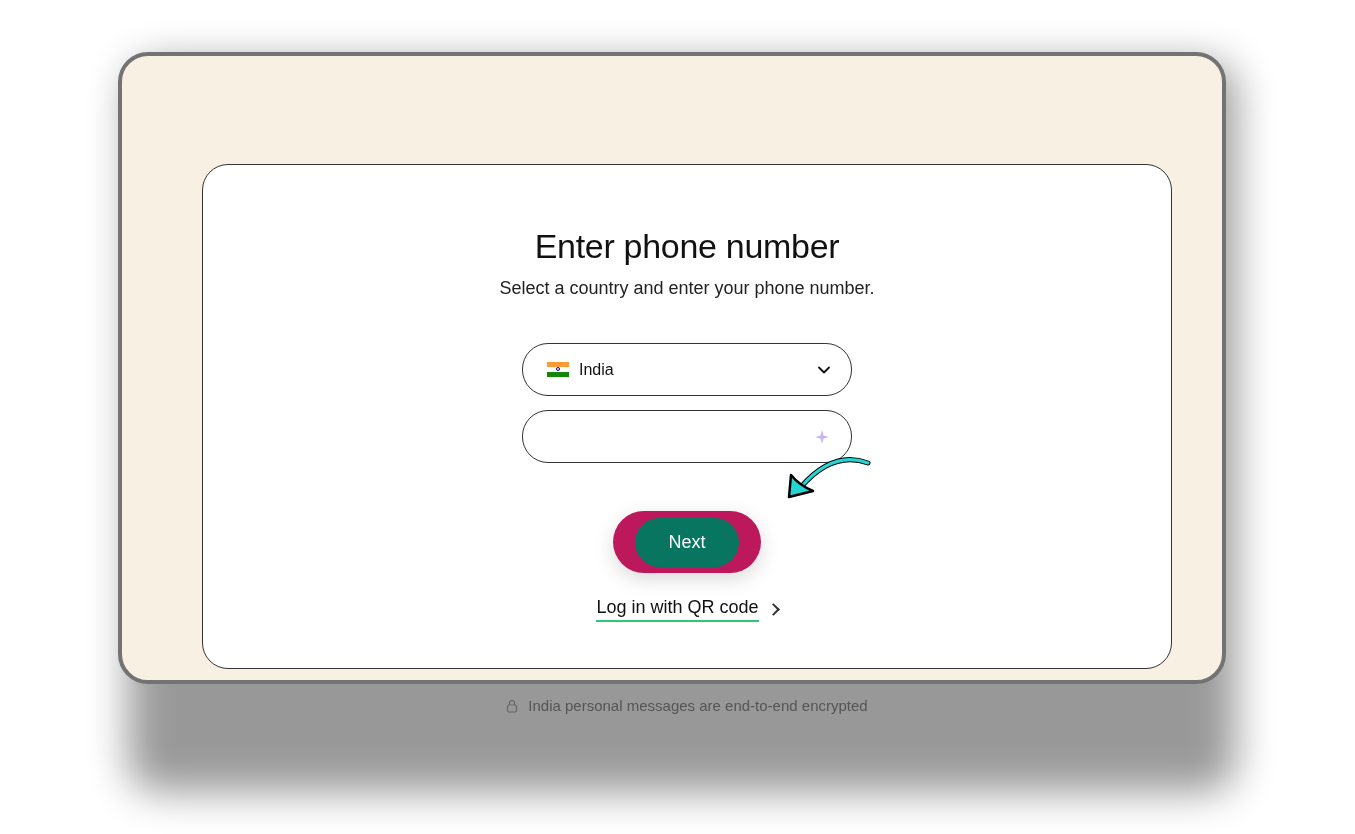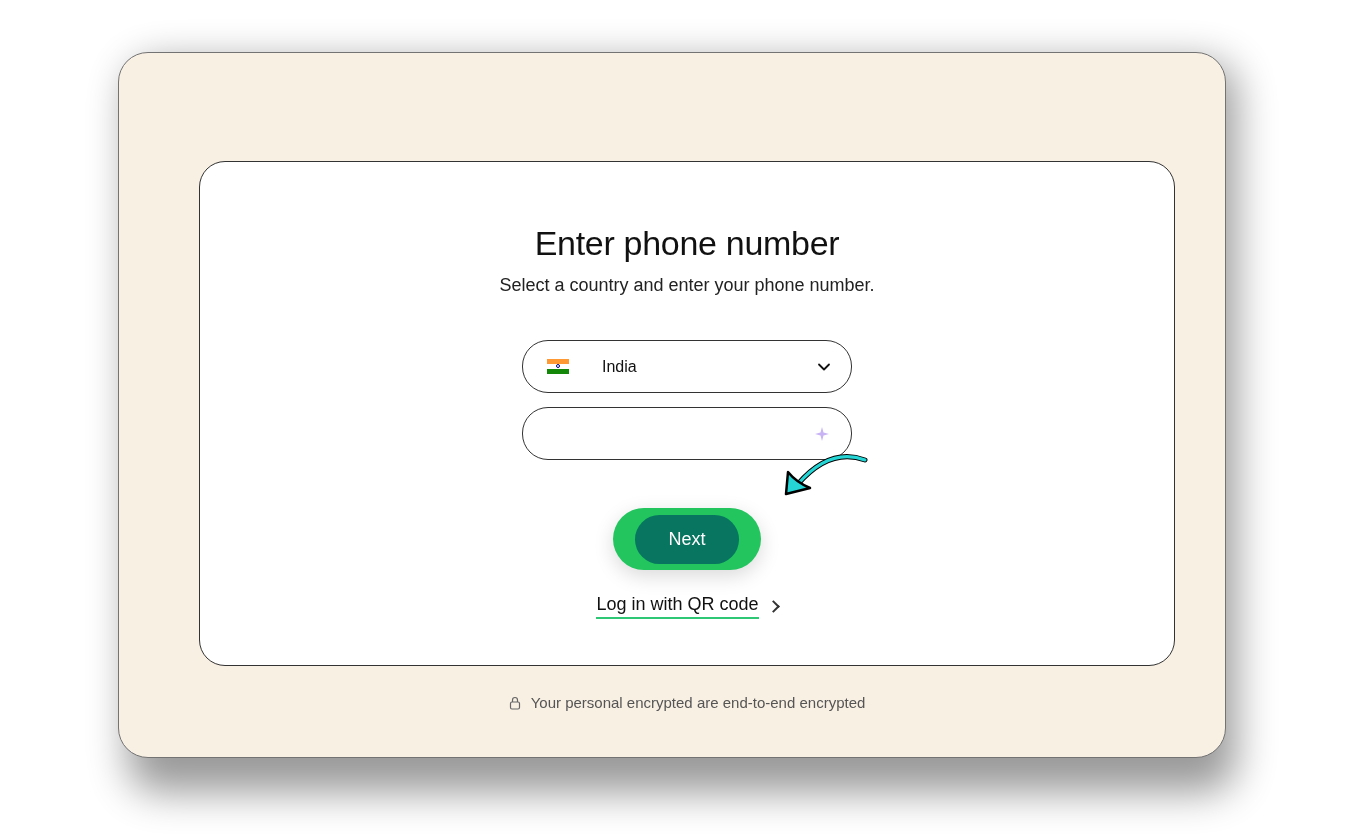--- a/index.html
+++ b/index.html
@@ -23,23 +23,23 @@
       background: #000;
       border-radius: 30px;
       filter: blur(20px);
       opacity: 0.4;
     }
     .outer-frame {
       position: absolute;
       top: 52px;
       left: 118px;
       width: 1108px;
-      height: 706px;
+      height: 632px;
       background: #f9f0e4;
-      border: 1px solid #737373;
+      border: 4px solid #737373;
       border-radius: 30px;
       padding: 108px 50px 40px 80px;
     }
     .card {
       width: 100%;
       height: 505px;
       background: #ffffff;
       border: 1.5px solid #333;
       border-radius: 26px;
       display: flex;
@@ -63,21 +63,20 @@
       margin-top: 44px;
       width: 330px;
       height: 53px;
       border: 1.5px solid #333;
       border-radius: 26px;
       display: flex;
       align-items: center;
       padding: 0 20px 0 24px;
       cursor: pointer;
       background: #fff;
-      gap: 23px;
     }
     .flag {
       width: 22px;
       height: 15px;
       display: inline-block;
       position: relative;
       margin-right: 10px;
       overflow: hidden;
     }
     .flag-orange { background: #ff9933; height: 5px; width: 100%; position: absolute; top: 0;}
@@ -119,21 +118,21 @@
     .sparkle-ai {
       position: absolute;
       right: 22px;
       width: 14px;
       height: 14px;
     }
     .next-btn-halo {
       margin-top: 48px;
       width: 148px;
       height: 62px;
-      background: #22c55e;
+      background: #be185d;
       border-radius: 40px;
       box-shadow: 0 6px 20px rgba(0,0,0,0.15);
       display: flex;
       align-items: center;
       justify-content: center;
     }
     .next-btn {
       width: 104px;
       height: 49px;
       background: #07755f;
@@ -239,15 +238,15 @@
 
   </div>
 
   <div class="footer">
     <span class="lock-icon">
       <svg viewBox="0 0 12 14" width="12" height="14">
         <rect x="1.5" y="6" width="9" height="7" rx="1.5" stroke="#666" stroke-width="1.2" fill="none"></rect>
         <path d="M3.5 6 V4 a2.5 2.5 0 0 1 5 0 V6" stroke="#666" stroke-width="1.2" fill="none"></path>
       </svg>
     </span>
-    <span>Your personal encrypted are end-to-end encrypted</span>
+    <span>India personal messages are end-to-end encrypted</span>
   </div>
 </div>
 
 </body></html>

